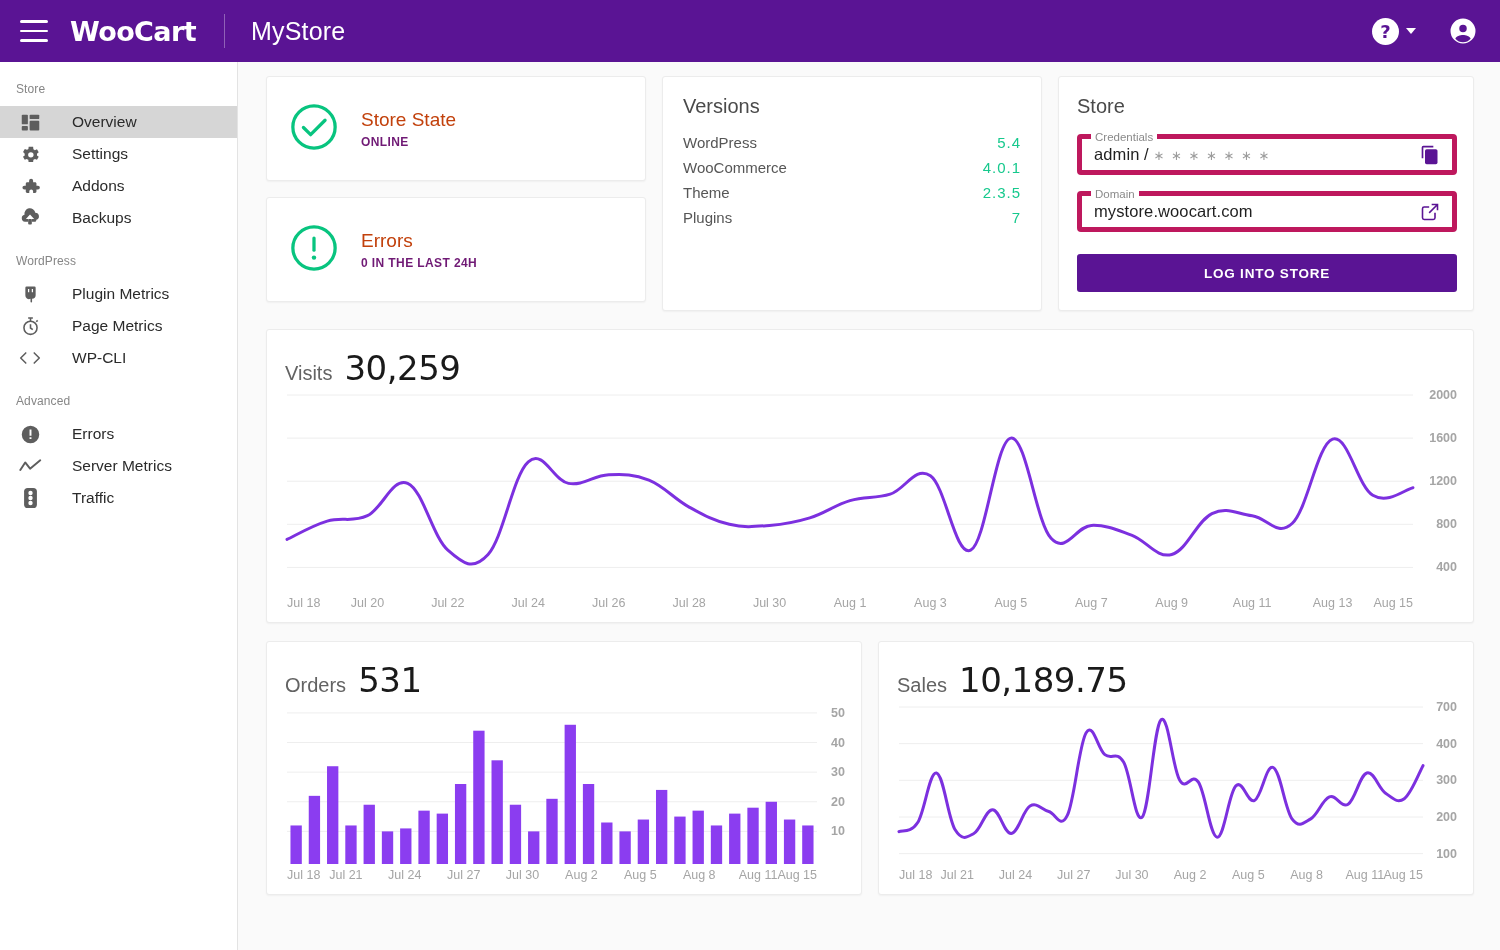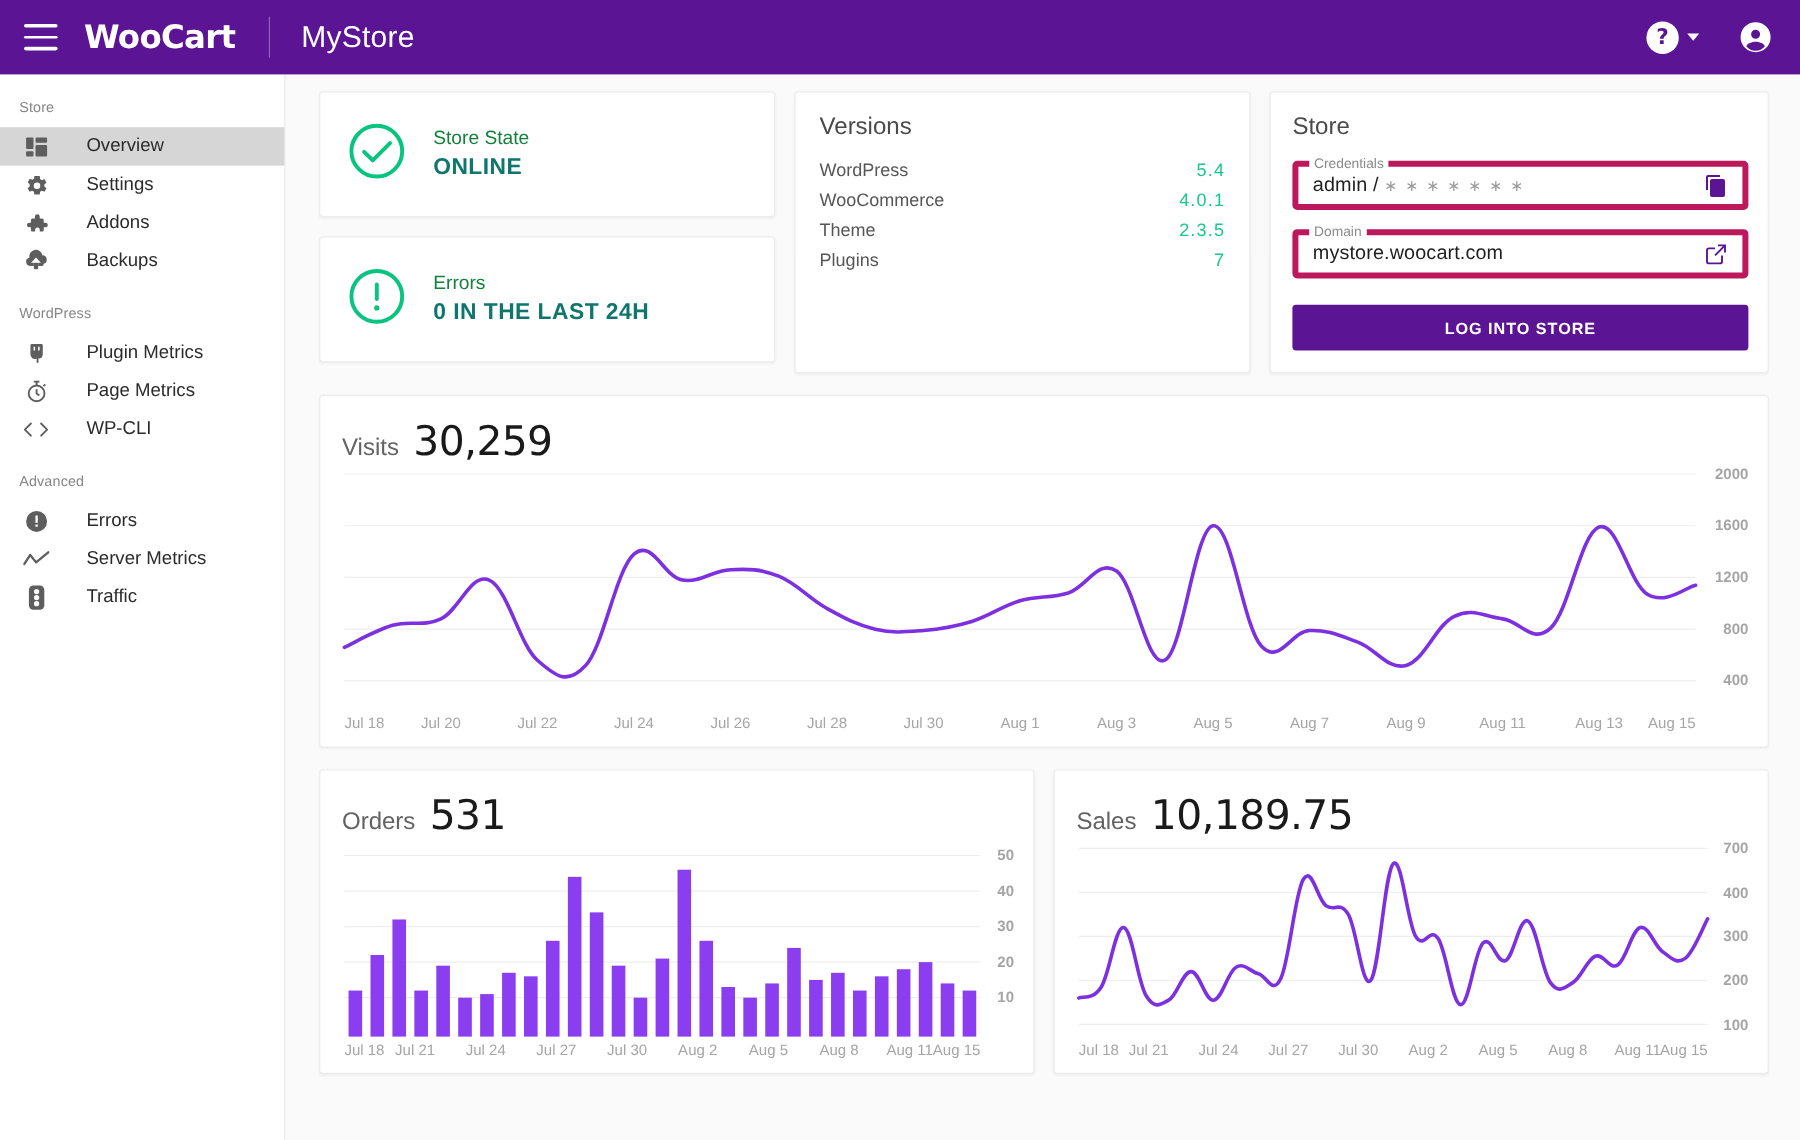--- a/index.html
+++ b/index.html
@@ -45,22 +45,22 @@
 
   
   .main { flex: 1; background: #fafafa; overflow: hidden; padding: 14px 26px 0 28px; }
   .row { display: flex; gap: 16px; }
   .card { background: #fff; border: 1px solid #ececec; border-radius: 3px; box-shadow: 0 1px 2px rgba(0,0,0,.045); }
 
   
   .col-left { width: 380px; min-width: 380px; display: flex; flex-direction: column; gap: 16px; }
   .statuscard { height: 105px; display: flex; align-items: center; padding-left: 22px; }
   .st-ico { margin-right: 22px; }
-  .st-title { font-size: 16px; color: #15803d; margin-bottom: 4px; }
-  .st-sub { font-size: 19px; font-weight: 700; letter-spacing: .4px; color: #0f766e; }
+  .st-title { font-size: 19px; color: #c2410c; margin-bottom: 4px; }
+  .st-sub { font-size: 12px; font-weight: 700; letter-spacing: .4px; color: #701a75; }
 
   .col-mid { width: 380px; min-width: 380px; padding: 18px 20px 20px 20px; }
   .card-h { font-size: 20px; color: #4a4a4a; margin-bottom: 12px; font-weight: 400; }
   .vrow { display: flex; justify-content: space-between; align-items: baseline; padding: 4px 0; font-size: 15px; }
   .vname { color: #565656; }
   .vval { color: #16c98d; letter-spacing: 1px; }
   .btn-outline {
     margin-top: 16px; width: 100%; height: 36px; background: #fff;
     border: 1px solid #dcdcdc; border-radius: 3px; cursor: pointer;
     display: flex; align-items: center; justify-content: center; gap: 10px;

